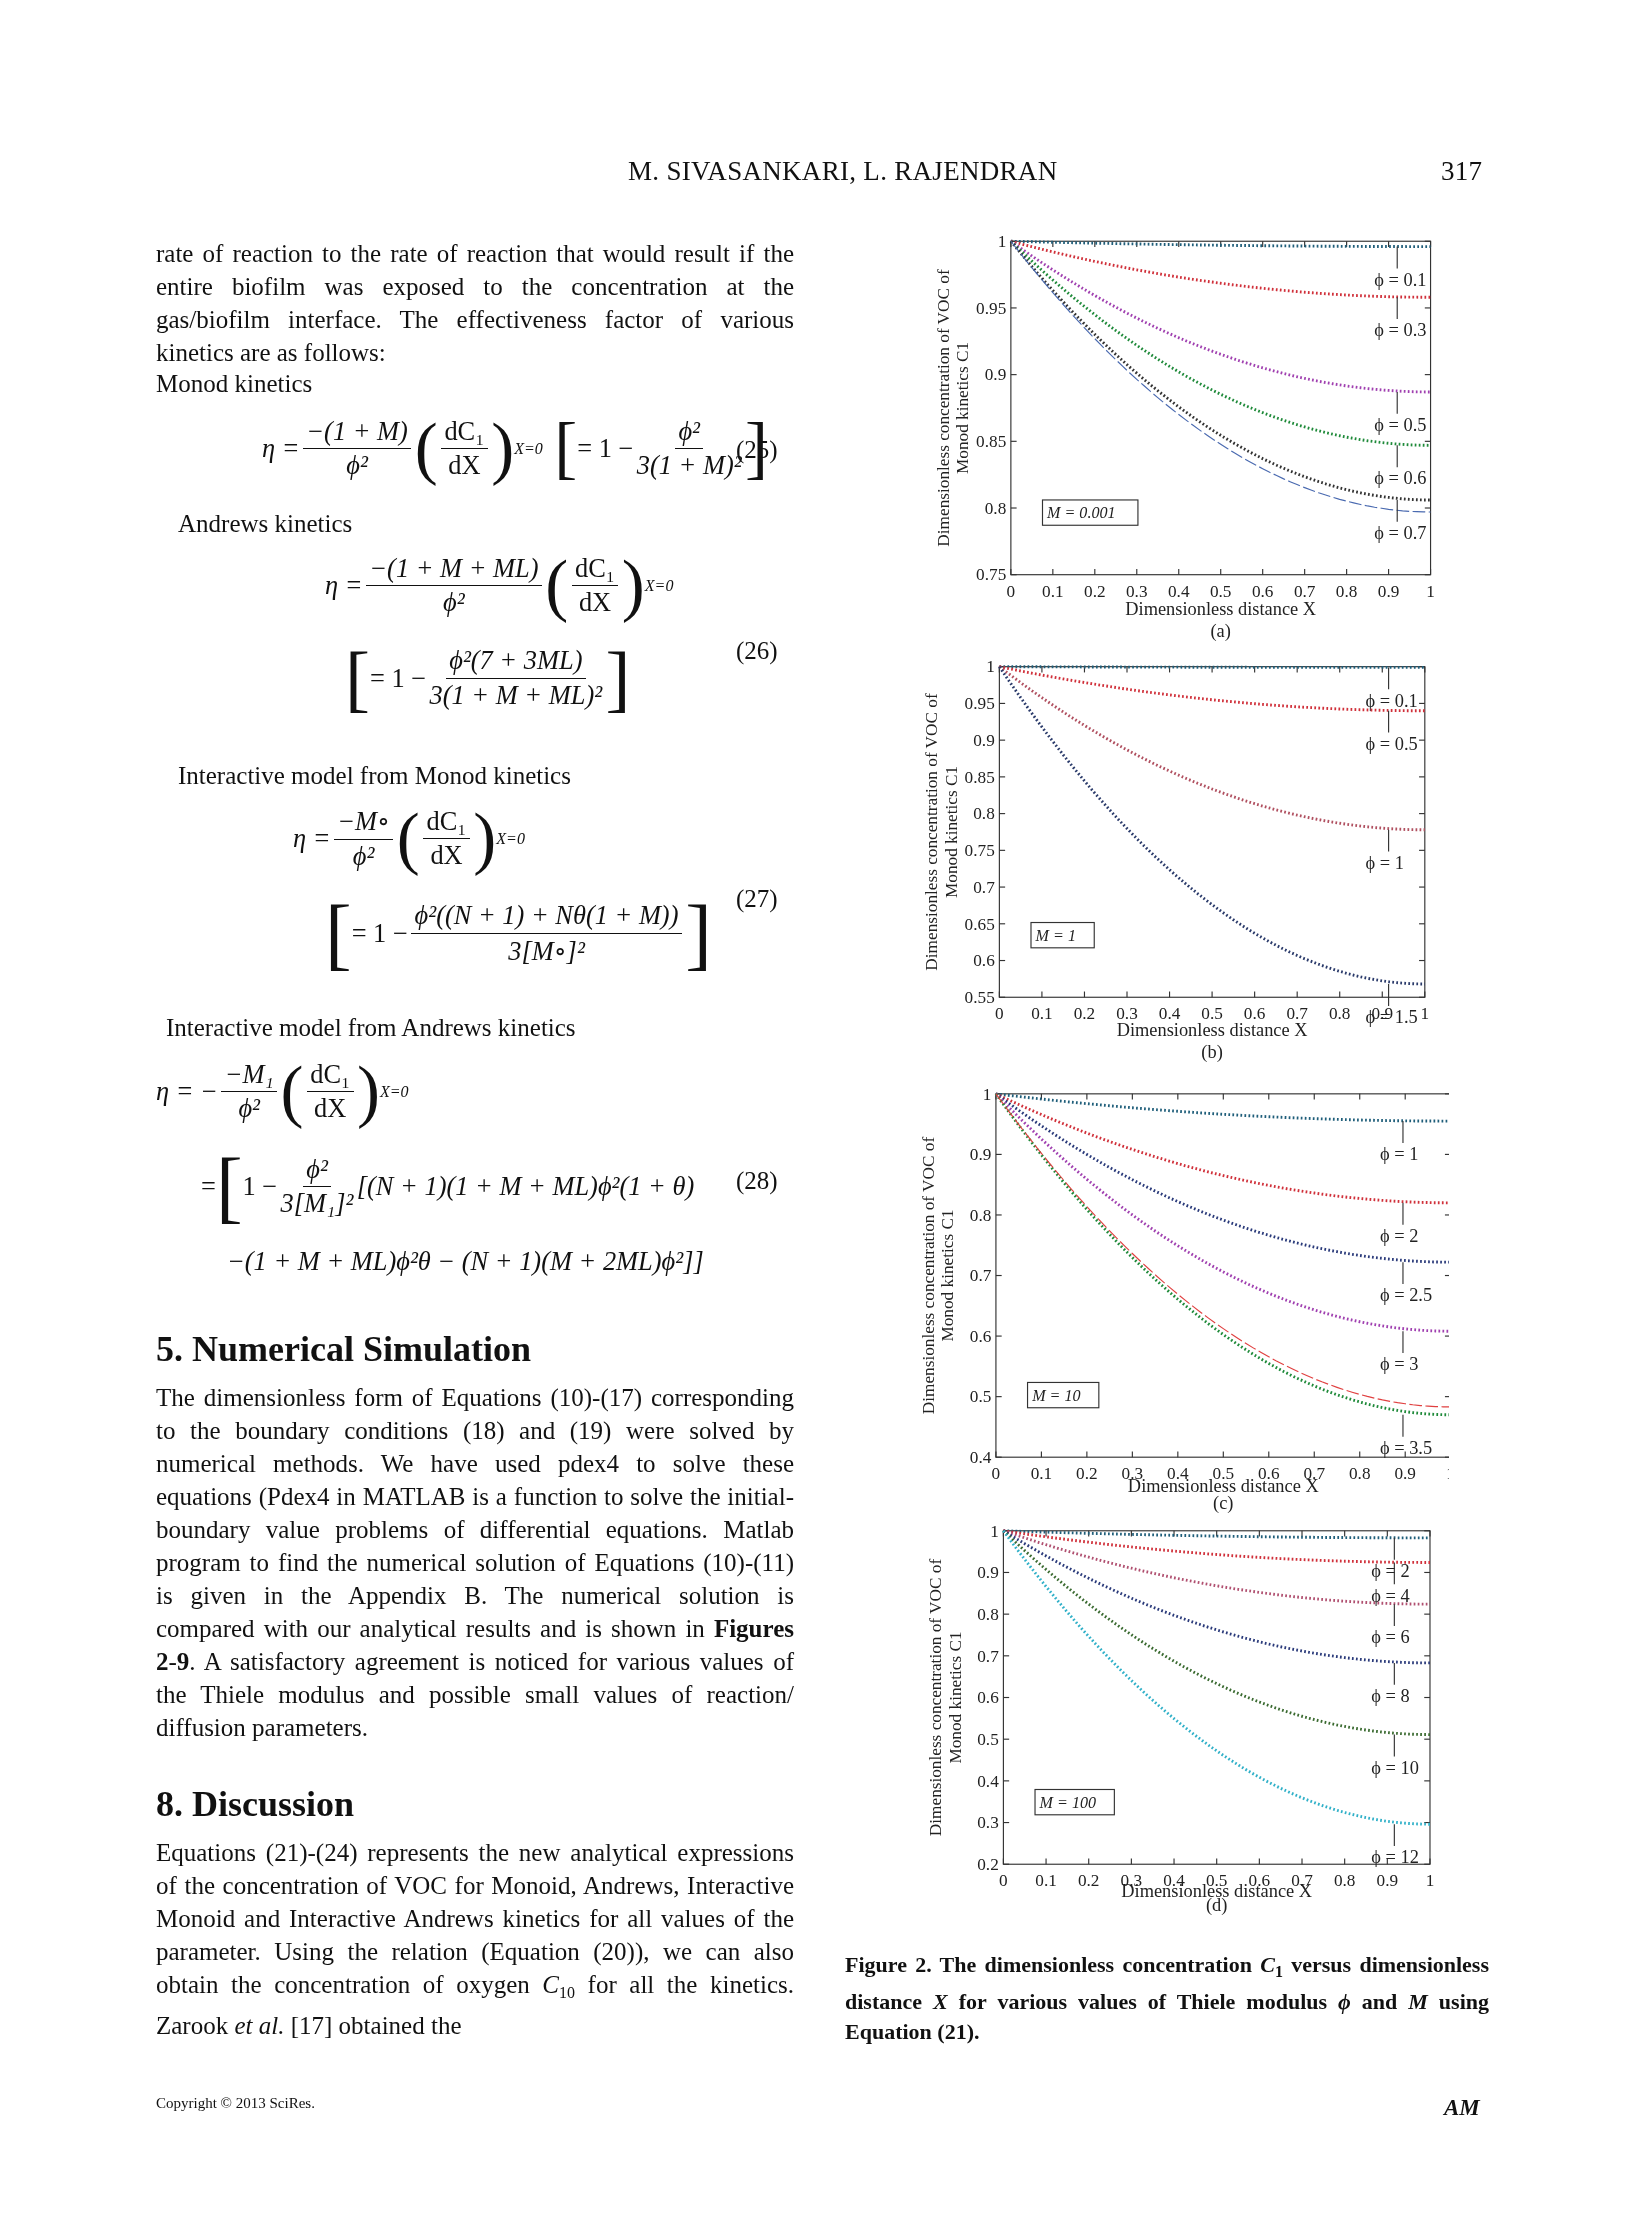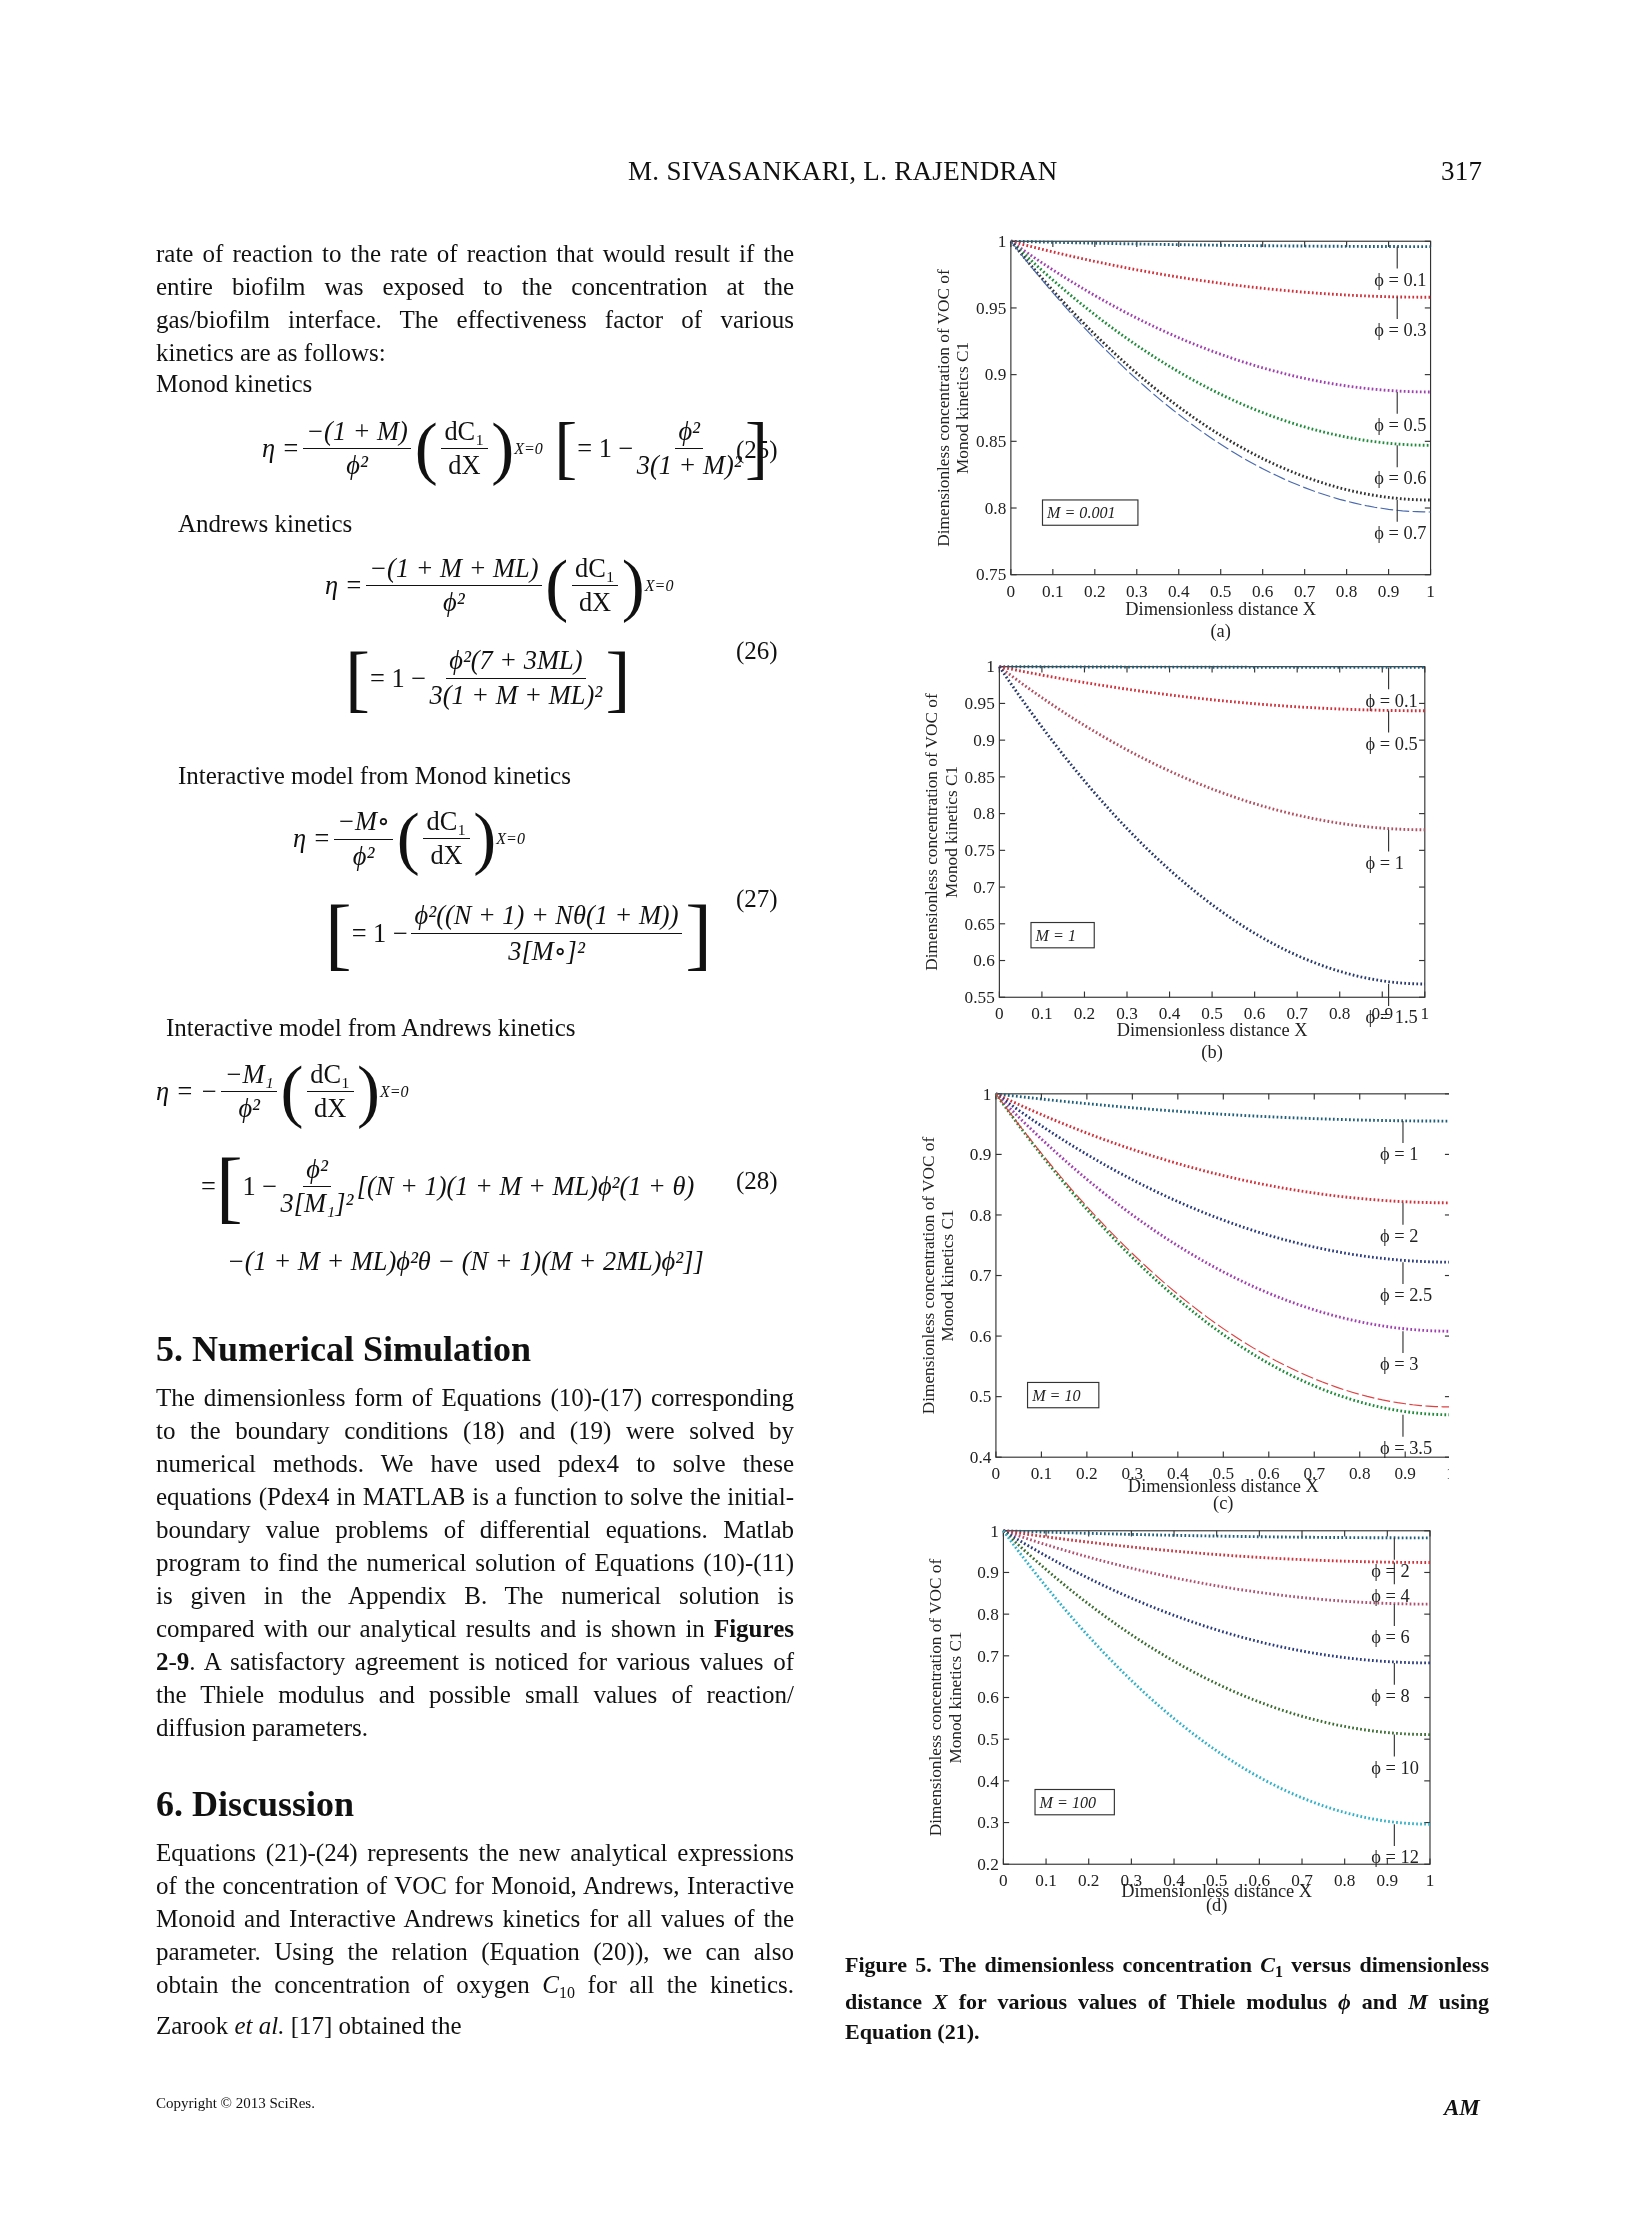--- a/index.html
+++ b/index.html
@@ -134,21 +134,21 @@
   <span>[(N + 1)(1 + M + ML)ϕ²(1 + θ)</span>
 </div>
 <div class="abs eq-num" style="left:736px; top:1167px;">(28)</div>
 <div class="abs math" style="left:227px; top:1246px;">−(1 + M + ML)ϕ²θ − (N + 1)(M + 2ML)ϕ²]]</div>
 
 <div class="abs sect" style="left:156px; top:1328px;">5. Numerical Simulation</div>
 <div class="abs body-text" style="left:156px; top:1381px; width:638px;">
   <span>The dimensionless form of Equations (10)-(17) corresponding to the boundary conditions (18) and (19) were solved by numerical methods. We have used pdex4 to solve these equations (Pdex4 in MATLAB is a function to solve the initial-boundary value problems of differential equations. Matlab program to find the numerical solution of Equations (10)-(11) is given in the Appendix B. The numerical solution is compared with our analytical results and is shown in </span><b>Figures 2</b><span>-</span><b>9</b><span>. A satisfactory agreement is noticed for various values of the Thiele modulus and possible small values of reaction/ diffusion parameters.</span>
 </div>
 
-<div class="abs sect" style="left:156px; top:1783px;">6. Discussion</div>
+<div class="abs sect" style="left:156px; top:1783px;">8. Discussion</div>
 <div class="abs body-text" style="left:156px; top:1836px; width:638px;">
   <span>Equations (21)-(24) represents the new analytical expressions of the concentration of VOC for Monoid, Andrews, Interactive Monoid and Interactive Andrews kinetics for all values of the parameter. Using the relation (Equation (20)), we can also obtain the concentration of oxygen </span><i>C</i><span class="sub">10</span><span> for all the kinetics. Zarook </span><i>et al.</i><span> [17] obtained the</span>
 </div>
 
 <div class="chart" style="left:897px; top:224px; width:552px; height:1696px;">
   <svg id="fig-svg" width="552" height="1696" viewBox="1560 390 960 2950" xmlns="http://www.w3.org/2000/svg">
       <rect x="1758" y="420" width="730" height="580" fill="none" stroke="#333" stroke-width="2"></rect>
       <line x1="1758" y1="1000" x2="1758" y2="990" stroke="#333" stroke-width="2"></line>
       <line x1="1758" y1="420" x2="1758" y2="430" stroke="#333" stroke-width="2"></line>
       <text x="1758" y="1038" font-size="30" text-anchor="middle" fill="#222">0</text>
@@ -463,18 +463,18 @@
       <path d="M1745.0 2663.0 L1757.4 2674.7 L1769.7 2686.2 L1782.1 2697.6 L1794.5 2708.7 L1806.8 2719.6 L1819.2 2730.4 L1831.6 2740.9 L1843.9 2751.2 L1856.3 2761.4 L1868.7 2771.3 L1881.0 2781.1 L1893.4 2790.6 L1905.8 2800.0 L1918.1 2809.1 L1930.5 2818.1 L1942.9 2826.9 L1955.2 2835.4 L1967.6 2843.8 L1980.0 2852.0 L1992.3 2860.0 L2004.7 2867.7 L2017.1 2875.3 L2029.4 2882.7 L2041.8 2889.9 L2054.2 2896.9 L2066.5 2903.7 L2078.9 2910.3 L2091.3 2916.7 L2103.6 2922.9 L2116.0 2928.9 L2128.4 2934.7 L2140.7 2940.3 L2153.1 2945.7 L2165.5 2951.0 L2177.8 2956.0 L2190.2 2960.8 L2202.6 2965.4 L2214.9 2969.9 L2227.3 2974.1 L2239.7 2978.1 L2252.0 2982.0 L2264.4 2985.6 L2276.8 2989.1 L2289.1 2992.3 L2301.5 2995.4 L2313.9 2998.2 L2326.2 3000.9 L2338.6 3003.3 L2351.0 3005.6 L2363.3 3007.7 L2375.7 3009.5 L2388.1 3011.2 L2400.4 3012.7 L2412.8 3014.0 L2425.2 3015.1 L2437.5 3015.9 L2449.9 3016.6 L2462.3 3017.1 L2474.6 3017.4 L2487.0 3017.5 " fill="none" stroke="#3a6a30" stroke-width="5" stroke-dasharray="3 4"></path>
       <line x1="2425" y1="3017.525" x2="2425" y2="3055.525" stroke="#333" stroke-width="2"></line>
       <text x="2385" y="3085.525" font-size="32" fill="#222">ϕ = 10</text>
       <path d="M1745.0 2663.0 L1757.4 2679.9 L1769.7 2696.5 L1782.1 2712.8 L1794.5 2728.8 L1806.8 2744.5 L1819.2 2760.0 L1831.6 2775.1 L1843.9 2790.0 L1856.3 2804.6 L1868.7 2819.0 L1881.0 2833.0 L1893.4 2846.7 L1905.8 2860.2 L1918.1 2873.4 L1930.5 2886.3 L1942.9 2898.9 L1955.2 2911.3 L1967.6 2923.3 L1980.0 2935.1 L1992.3 2946.6 L2004.7 2957.8 L2017.1 2968.7 L2029.4 2979.3 L2041.8 2989.7 L2054.2 2999.7 L2066.5 3009.5 L2078.9 3019.0 L2091.3 3028.2 L2103.6 3037.2 L2116.0 3045.8 L2128.4 3054.2 L2140.7 3062.2 L2153.1 3070.0 L2165.5 3077.6 L2177.8 3084.8 L2190.2 3091.7 L2202.6 3098.4 L2214.9 3104.8 L2227.3 3110.9 L2239.7 3116.7 L2252.0 3122.2 L2264.4 3127.5 L2276.8 3132.4 L2289.1 3137.1 L2301.5 3141.5 L2313.9 3145.6 L2326.2 3149.4 L2338.6 3153.0 L2351.0 3156.2 L2363.3 3159.2 L2375.7 3161.9 L2388.1 3164.3 L2400.4 3166.5 L2412.8 3168.3 L2425.2 3169.9 L2437.5 3171.1 L2449.9 3172.1 L2462.3 3172.8 L2474.6 3173.3 L2487.0 3173.4 " fill="none" stroke="#30b0c8" stroke-width="5" stroke-dasharray="3 4"></path>
       <line x1="2425" y1="3173.4" x2="2425" y2="3211.4" stroke="#333" stroke-width="2"></line>
       <text x="2385" y="3241.4" font-size="32" fill="#222">ϕ = 12</text>
     </svg>
 </div>
 
 <div class="abs caption" style="left:845px; top:1950px; width:644px; text-align:justify;">
-  <span>Figure 5. The dimensionless concentration </span><i>C</i><span class="sub">1</span><span> versus dimensionless distance </span><i>X</i><span> for various values of Thiele modulus </span><i>ϕ</i><span> and </span><i>M</i><span> using Equation (21).</span>
+  <span>Figure 2. The dimensionless concentration </span><i>C</i><span class="sub">1</span><span> versus dimensionless distance </span><i>X</i><span> for various values of Thiele modulus </span><i>ϕ</i><span> and </span><i>M</i><span> using Equation (21).</span>
 </div>
 
 <div class="abs" style="left:156px; top:2095px; font-size:15px;">Copyright © 2013 SciRes.</div>
 <div class="abs" style="left:1444px; top:2095px; font-size:23px; font-style:italic; font-weight:bold;">AM</div>
 
 
 </body></html>

